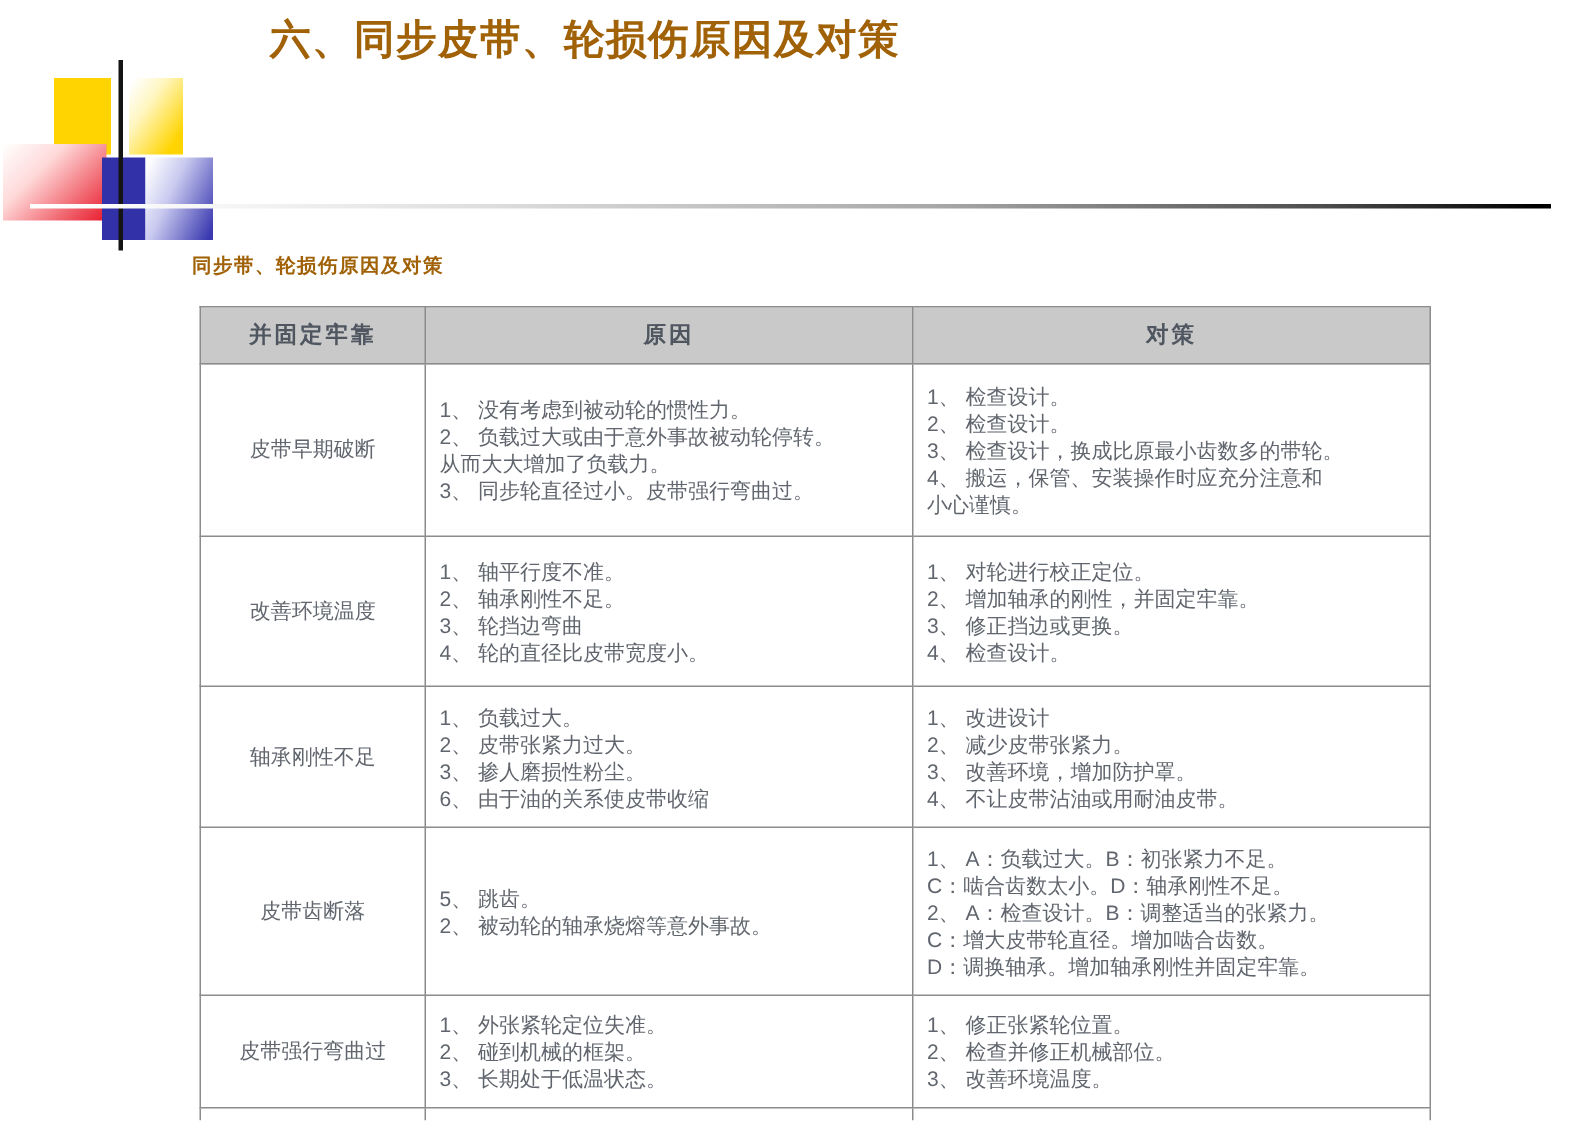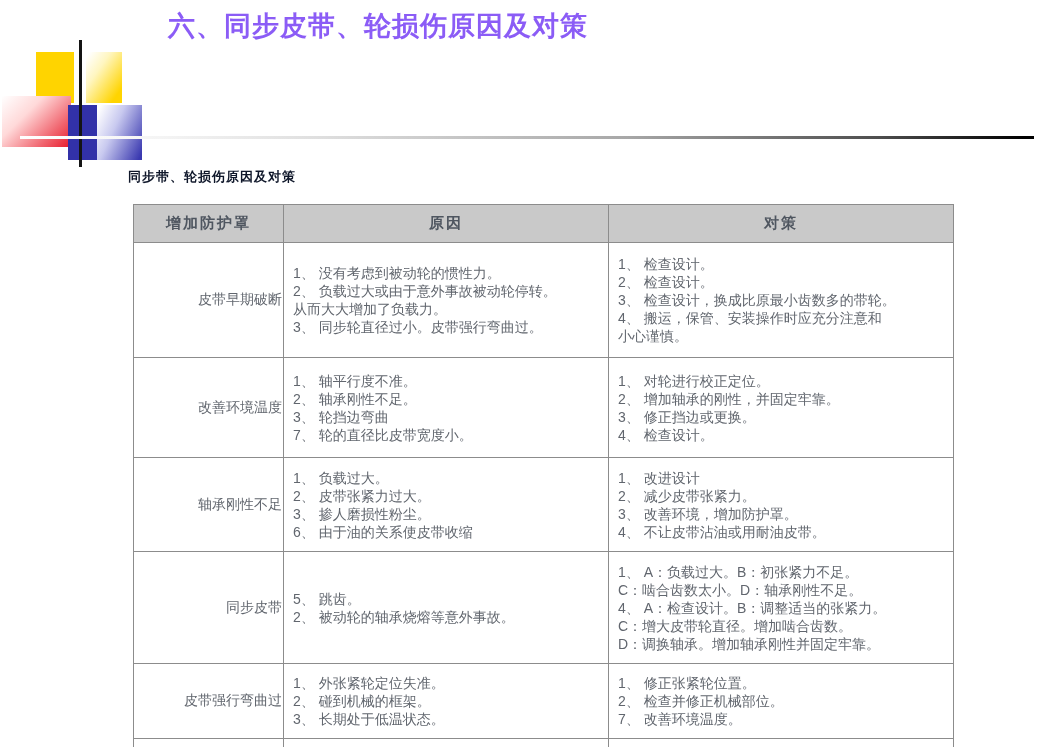--- a/index.html
+++ b/index.html
@@ -5,64 +5,64 @@
   html,body{margin:0;padding:0;background:#fff;}
   #page{
     position:relative;
     width:1061px;height:747px;
     background:#ffffff;
     overflow:hidden;
     font-family:"Liberation Sans","DejaVu Sans",sans-serif;
   }
   
   #slide-title{
-    position:absolute;left:168px;top:8px;
+    position:absolute;left:180px;top:8px;
     font-family:"Liberation Serif","DejaVu Serif",serif;
-    font-weight:700;font-size:27px;color:#8b5cf6;
+    font-weight:700;font-size:27px;color:#a16207;
     letter-spacing:1px;white-space:nowrap;text-align:center;
   }
   
   .sq{position:absolute;}
   #sq-yellow-solid{left:36px;top:52px;width:38px;height:51px;background:#ffd400;z-index:1;}
   #sq-yellow-grad{left:86px;top:52px;width:36px;height:51px;
     background:linear-gradient(125deg,#ffffff 5%,#fff6c0 35%,#ffd400 85%);z-index:1;}
   #sq-red-grad{left:2px;top:96px;width:69px;height:51px;
     background:linear-gradient(135deg,#ffffff 0%,#ffd9d9 35%,#f0616b 75%,#e81a2c 100%);z-index:2;}
   #sq-blue-solid{left:68px;top:105px;width:29px;height:55px;background:#3231a8;z-index:3;}
   #sq-blue-grad{left:97px;top:105px;width:45px;height:55px;
     background:linear-gradient(115deg,#ffffff 5%,#c8c9ef 40%,#3a39b0 95%);z-index:3;}
   #logo-vline{position:absolute;left:79px;top:40px;width:3px;height:127px;background:#141414;z-index:5;}
   #rule-line{
     position:absolute;left:20px;top:136px;width:1014px;height:3px;z-index:6;
     background:linear-gradient(to right,#ffffff 0%,#f4f4f4 14%,#dedede 30%,#a7a7a7 60%,#4d4d4d 85%,#000000 99%);
   }
   
   #subtitle{
     position:absolute;left:128px;top:168px;
-    font-size:13px;font-weight:700;color:#0f172a;letter-spacing:1px;
+    font-size:13px;font-weight:700;color:#a16207;letter-spacing:1px;
   }
   
   #damage-table{
     position:absolute;left:133px;top:204px;
     border-collapse:collapse;table-layout:fixed;
     width:820px;
     font-size:14px;color:#61666e;
   }
   #damage-table td,#damage-table th{
     border:1px solid #8c8c8c;
     vertical-align:middle;
     box-sizing:border-box;
   }
   #damage-table th{
     background:#c9c9c9;color:#4f5660;
     font-weight:700;font-size:15px;text-align:center;
     height:38px;letter-spacing:2px;
   }
   col.c1{width:150px;}  col.c2{width:325px;}  col.c3{width:345px;}
-  td.damage{ text-align:right; }
+  td.damage{ text-align:center; }
   td.list{
     white-space:pre-line;
     line-height:18px;
     padding:6px 6px 6px 9px;
   }
   tr.r1{height:115px;} tr.r2{height:100px;} tr.r3{height:94px;}
   tr.r4{height:112px;} tr.r5{height:75px;}  tr.r6{height:30px;}
 </style>
 </head>
 <body>
@@ -85,76 +85,76 @@
   <div id="subtitle">同步带、轮损伤原因及对策</div>
 
   <table id="damage-table">
     <colgroup>
         <col class="c1">
         <col class="c2">
         <col class="c3">
       </colgroup>
     <tbody>
         <tr>
-      <th>增加防护罩</th>
+      <th>并固定牢靠</th>
       <th>原因</th>
       <th>对策</th>
     </tr>
     <tr class="r1">
       <td class="damage">皮带早期破断</td>
       <td class="list">1、 没有考虑到被动轮的惯性力。
 2、 负载过大或由于意外事故被动轮停转。
 从而大大增加了负载力。
 3、 同步轮直径过小。皮带强行弯曲过。</td>
       <td class="list">1、 检查设计。
 2、 检查设计。
 3、 检查设计，换成比原最小齿数多的带轮。
 4、 搬运，保管、安装操作时应充分注意和
 小心谨慎。</td>
     </tr>
     <tr class="r2">
       <td class="damage">改善环境温度</td>
       <td class="list">1、 轴平行度不准。
 2、 轴承刚性不足。
 3、 轮挡边弯曲
-7、 轮的直径比皮带宽度小。</td>
+4、 轮的直径比皮带宽度小。</td>
       <td class="list">1、 对轮进行校正定位。
 2、 增加轴承的刚性，并固定牢靠。
 3、 修正挡边或更换。
 4、 检查设计。</td>
     </tr>
     <tr class="r3">
       <td class="damage">轴承刚性不足</td>
       <td class="list">1、 负载过大。
 2、 皮带张紧力过大。
 3、 掺人磨损性粉尘。
 6、 由于油的关系使皮带收缩</td>
       <td class="list">1、 改进设计
 2、 减少皮带张紧力。
 3、 改善环境，增加防护罩。
 4、 不让皮带沾油或用耐油皮带。</td>
     </tr>
     <tr class="r4">
-      <td class="damage">同步皮带</td>
+      <td class="damage">皮带齿断落</td>
       <td class="list">5、 跳齿。
 2、 被动轮的轴承烧熔等意外事故。</td>
       <td class="list">1、 A：负载过大。B：初张紧力不足。
 C：啮合齿数太小。D：轴承刚性不足。
-4、 A：检查设计。B：调整适当的张紧力。
+2、 A：检查设计。B：调整适当的张紧力。
 C：增大皮带轮直径。增加啮合齿数。
 D：调换轴承。增加轴承刚性并固定牢靠。</td>
     </tr>
     <tr class="r5">
       <td class="damage">皮带强行弯曲过</td>
       <td class="list">1、 外张紧轮定位失准。
 2、 碰到机械的框架。
 3、 长期处于低温状态。</td>
       <td class="list">1、 修正张紧轮位置。
 2、 检查并修正机械部位。
-7、 改善环境温度。</td>
+3、 改善环境温度。</td>
     </tr>
     <tr class="r6">
       <td></td>
       <td></td>
       <td></td>
     </tr>
   </tbody>
     </table>
 
 </div>

